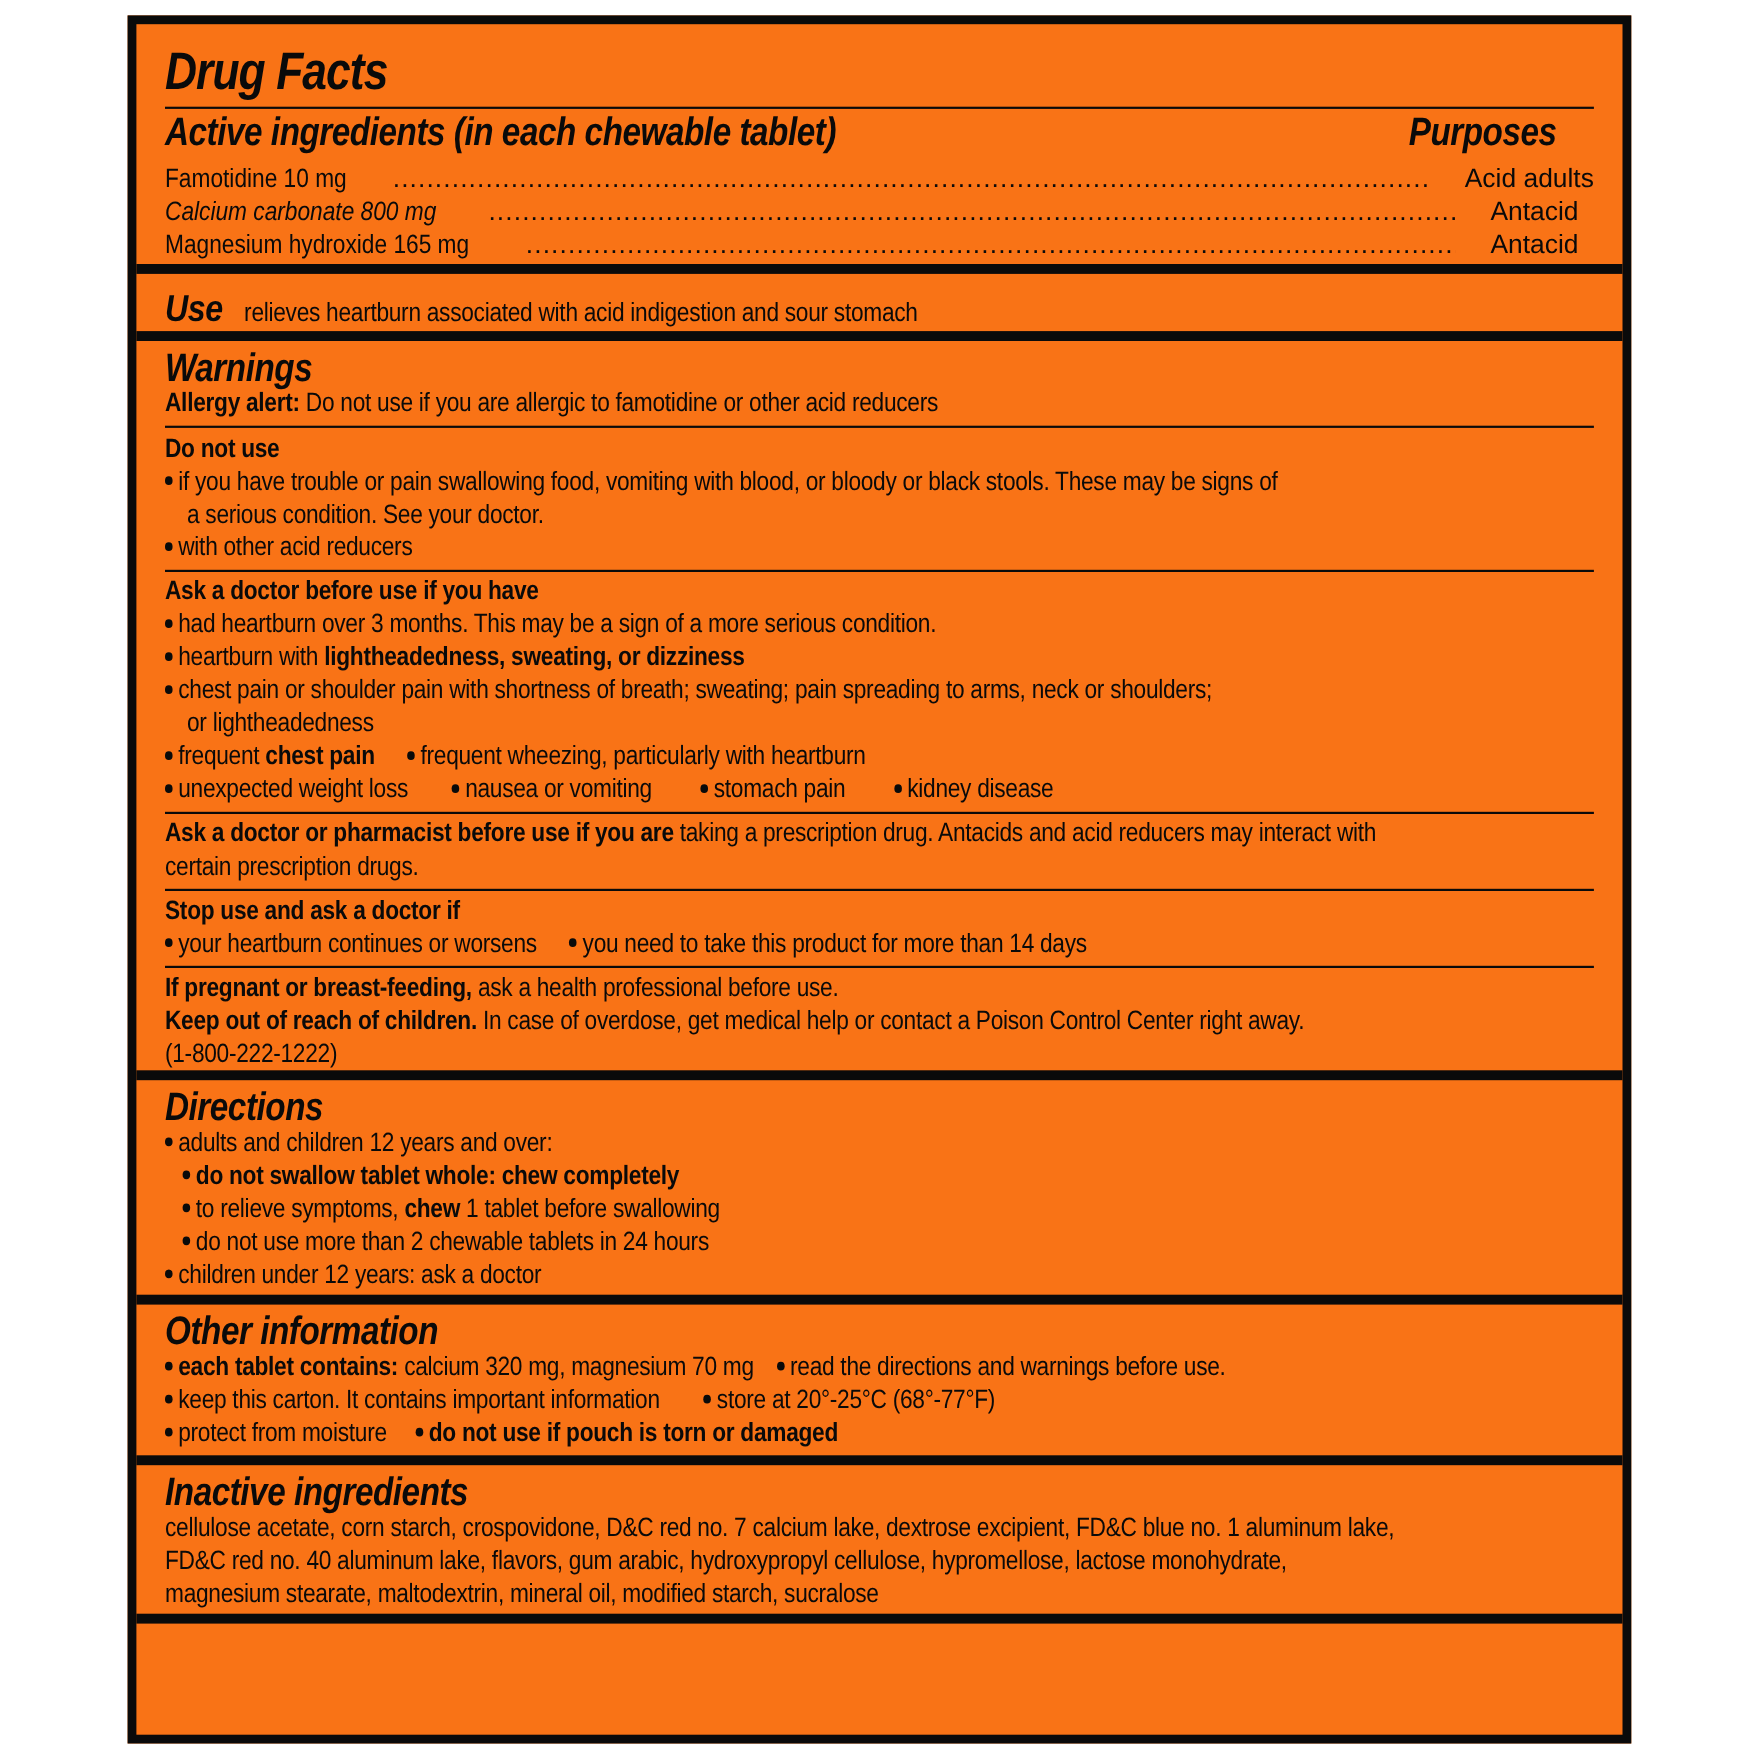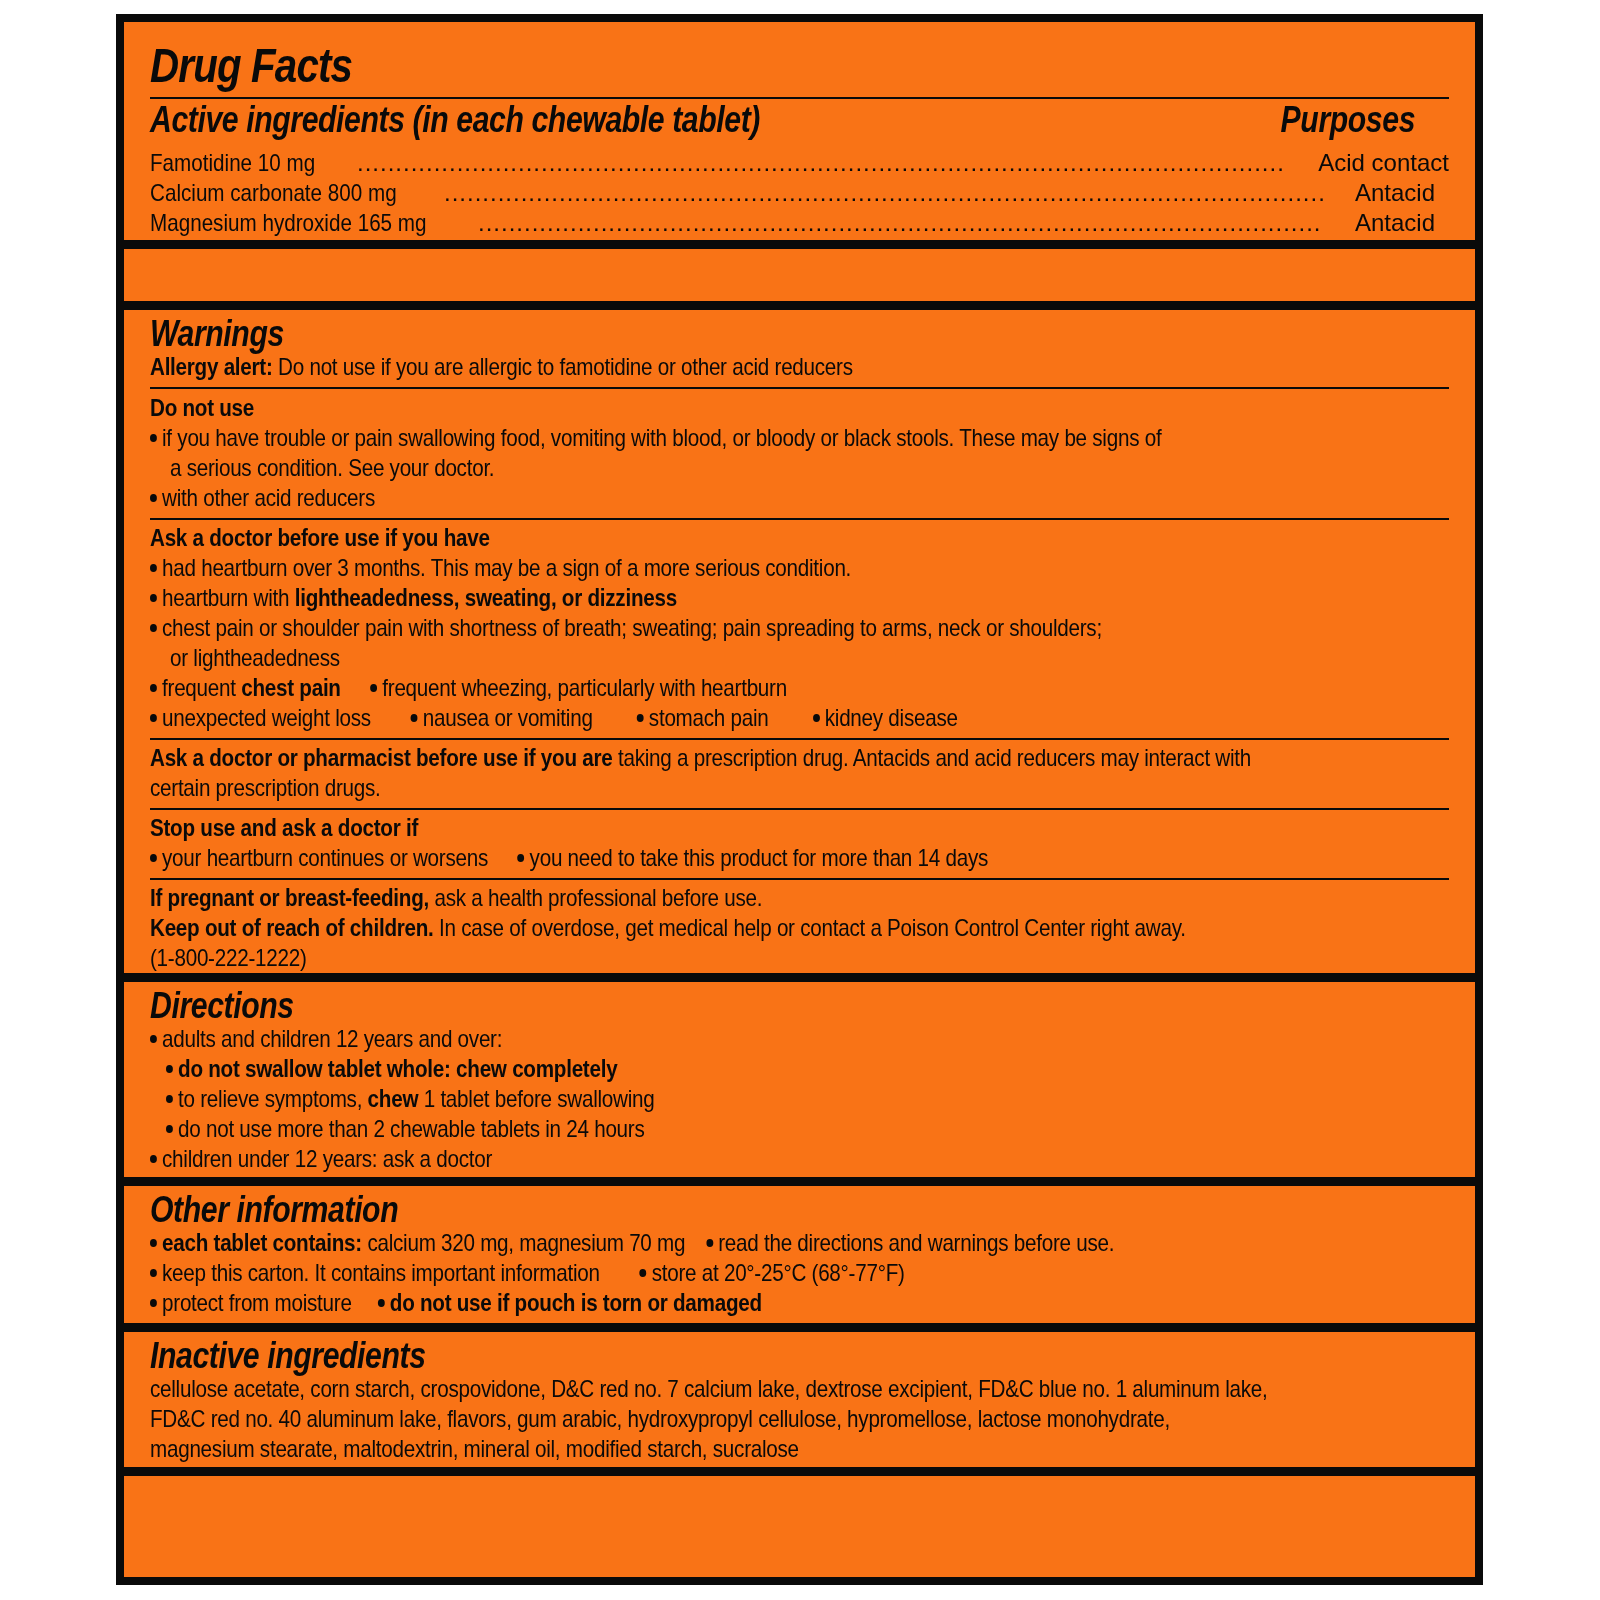--- a/index.html
+++ b/index.html
@@ -34,35 +34,42 @@
 
   <div class="sec" style="top:0;height:218px;">
     <div class="h1" style="position:absolute;left:26px;top:16px;">Drug Facts</div>
     <div class="hr" style="top:75px;"></div>
     <div class="h2" style="position:absolute;left:26px;top:78px;">Active ingredients (in each chewable tablet)</div>
     <div class="h2 h2r" style="position:absolute;right:60px;top:78px;">Purposes</div>
 
     <div class="dotrow" style="top:126px;">
       <span style="width:175px;overflow:visible;"><span class="ing">Famotidine 10 mg</span></span>
       <span class="dots">................................................................................................................................................................................................................</span>
-      <span class="pur">Acid contact</span>
+      <span class="pur">Acid adults</span>
     </div>
     <div class="dotrow" style="top:156px;right:40px;">
-      <span style="width:262px;"><span class="ing">Calcium carbonate 800 mg</span></span>
+      <span style="width:262px;font-style:italic;"><span class="ing">Calcium carbonate 800 mg</span></span>
       <span class="dots">................................................................................................................................................................................................................</span>
       <span class="pur">Antacid</span>
     </div>
     <div class="dotrow" style="top:186px;right:40px;">
       <span style="width:296px;"><span class="ing">Magnesium hydroxide 165 mg</span></span>
       <span class="dots">................................................................................................................................................................................................................</span>
       <span class="pur">Antacid</span>
     </div>
   </div>
   <div class="bar" style="top:218px;"></div>
 
+  <div class="sec" style="top:227px;height:52px;">
+    <div class="line narrow" style="top:12px;">
+      <span class="h2" style="display:inline-block;font-size:34px;transform:none;">Use</span>
+      <span style="display:inline-block;width:10px;"></span>
+      <span>relieves heartburn associated with acid indigestion and sour stomach</span>
+    </div>
+  </div>
   <div class="bar" style="top:279px;"></div>
 
   <div class="sec" style="top:288px;height:747px;">
     <div class="h2" style="position:absolute;left:26px;top:4px;">Warnings</div>
     <div class="line narrow" style="top:42px;">
       <span class="b">Allergy alert:</span> <span>Do not use if you are allergic to famotidine or other acid reducers</span>
     </div>
     <div class="hr" style="top:77px;"></div>
 
     <div class="line narrow b" style="top:83px;">Do not use</div>

